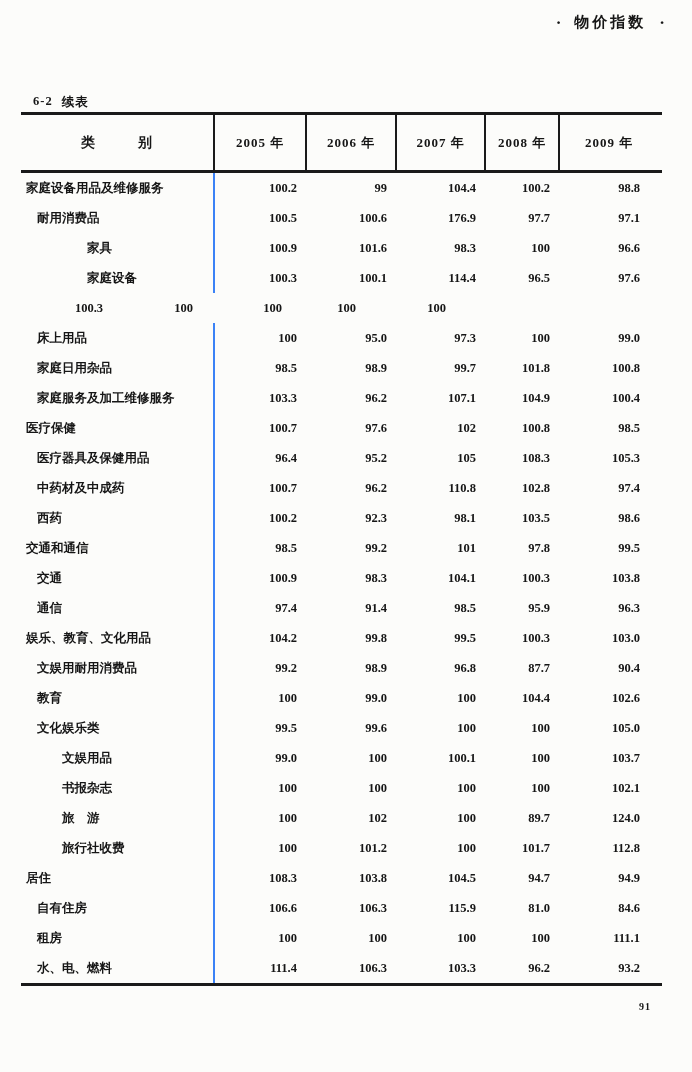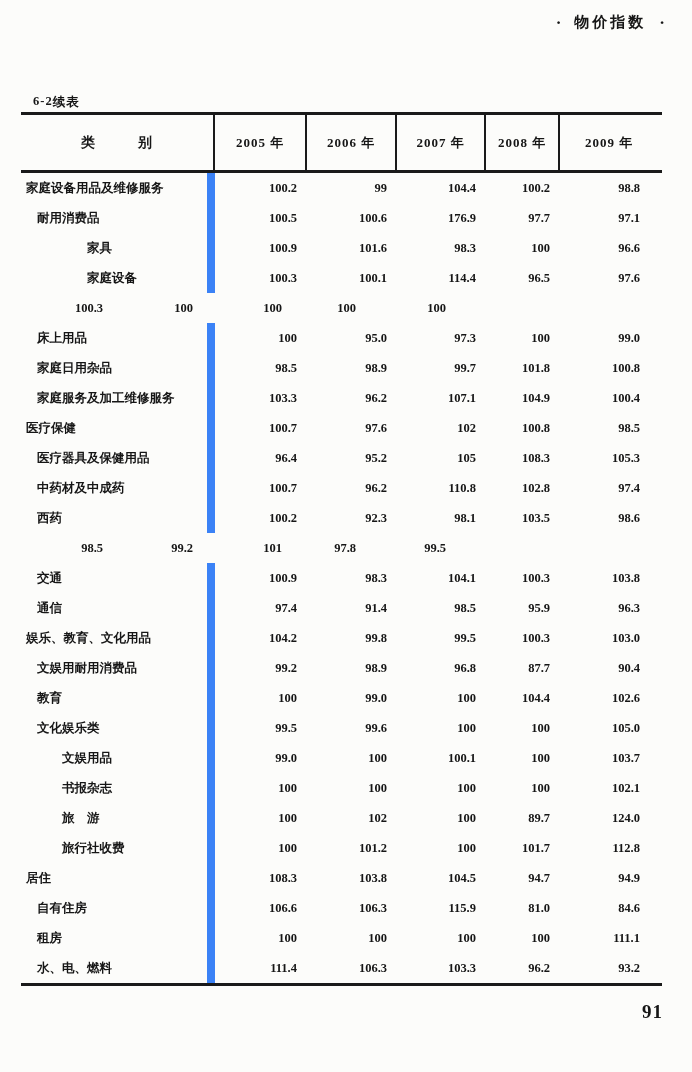--- a/index.html
+++ b/index.html
@@ -16,21 +16,21 @@
   .running-head{
     position:absolute;top:13px;right:27px;
     display:flex;align-items:center;gap:13px;
     font-size:15px;font-weight:700;
   }
   .running-head .rh-title{letter-spacing:3px;}
   .running-head .dot{font-size:17px;line-height:1;}
   
   .table-label{
     position:absolute;left:33px;top:94px;
-    display:flex;
+    display:flex;gap:9px;
     font-size:12.5px;font-weight:700;letter-spacing:1px;
   }
   
   .ptable{
     position:absolute;left:21px;top:112px;width:641px;
     border-top:3px solid #1a1a1a;
     border-bottom:3px solid #1a1a1a;
   }
   .thead{
     display:flex;height:55px;
@@ -46,40 +46,40 @@
   .col0{width:194px;}
   .col1{width:92px;}
   .col2{width:90px;}
   .col3{width:89px;}
   .col4{width:74px;}
   .col5{width:90px;padding-left:8px;}
   .tbody{}
   .trow{display:flex;height:30px;}
   .trow .lab{
     box-sizing:border-box;width:194px;
-    border-right:8px solid #3b82f6;
+    border-right:2px solid #3b82f6;
     display:flex;align-items:center;
     font-size:12.5px;font-weight:600;
     white-space:pre;
   }
   .trow .val{
     box-sizing:border-box;
     display:flex;align-items:center;justify-content:flex-end;
     padding-right:10px;
     font-size:12.5px;font-weight:600;
     font-variant-numeric:tabular-nums;
   }
   .indent-0{padding-left:5px;}
   .indent-1{padding-left:16px;text-align:right;}
   .indent-2{padding-left:41px;}
   .indent-3{padding-left:66px;}
   
   .page-number{
-    position:absolute;top:1001px;right:29px;
-    font-size:19px;font-weight:600;letter-spacing:1px;
+    position:absolute;top:1001px;right:41px;
+    font-size:10px;font-weight:600;letter-spacing:1px;
   }
 </style>
 </head>
 <body>
 
 <div class="page">
 
   <div class="running-head">
     <span class="dot">·</span>
     <span class="rh-title">物价指数</span>
@@ -193,20 +193,21 @@
   </div>
         <div class="trow">
     <div class="lab indent-1">西药</div>
     <div class="val col1">100.2</div>
     <div class="val col2">92.3</div>
     <div class="val col3">98.1</div>
     <div class="val col4">103.5</div>
     <div class="val col5">98.6</div>
   </div>
         <div class="trow">
+    <div class="lab indent-0">交通和通信</div>
     <div class="val col1">98.5</div>
     <div class="val col2">99.2</div>
     <div class="val col3">101</div>
     <div class="val col4">97.8</div>
     <div class="val col5">99.5</div>
   </div>
         <div class="trow">
     <div class="lab indent-1">交通</div>
     <div class="val col1">100.9</div>
     <div class="val col2">98.3</div>

